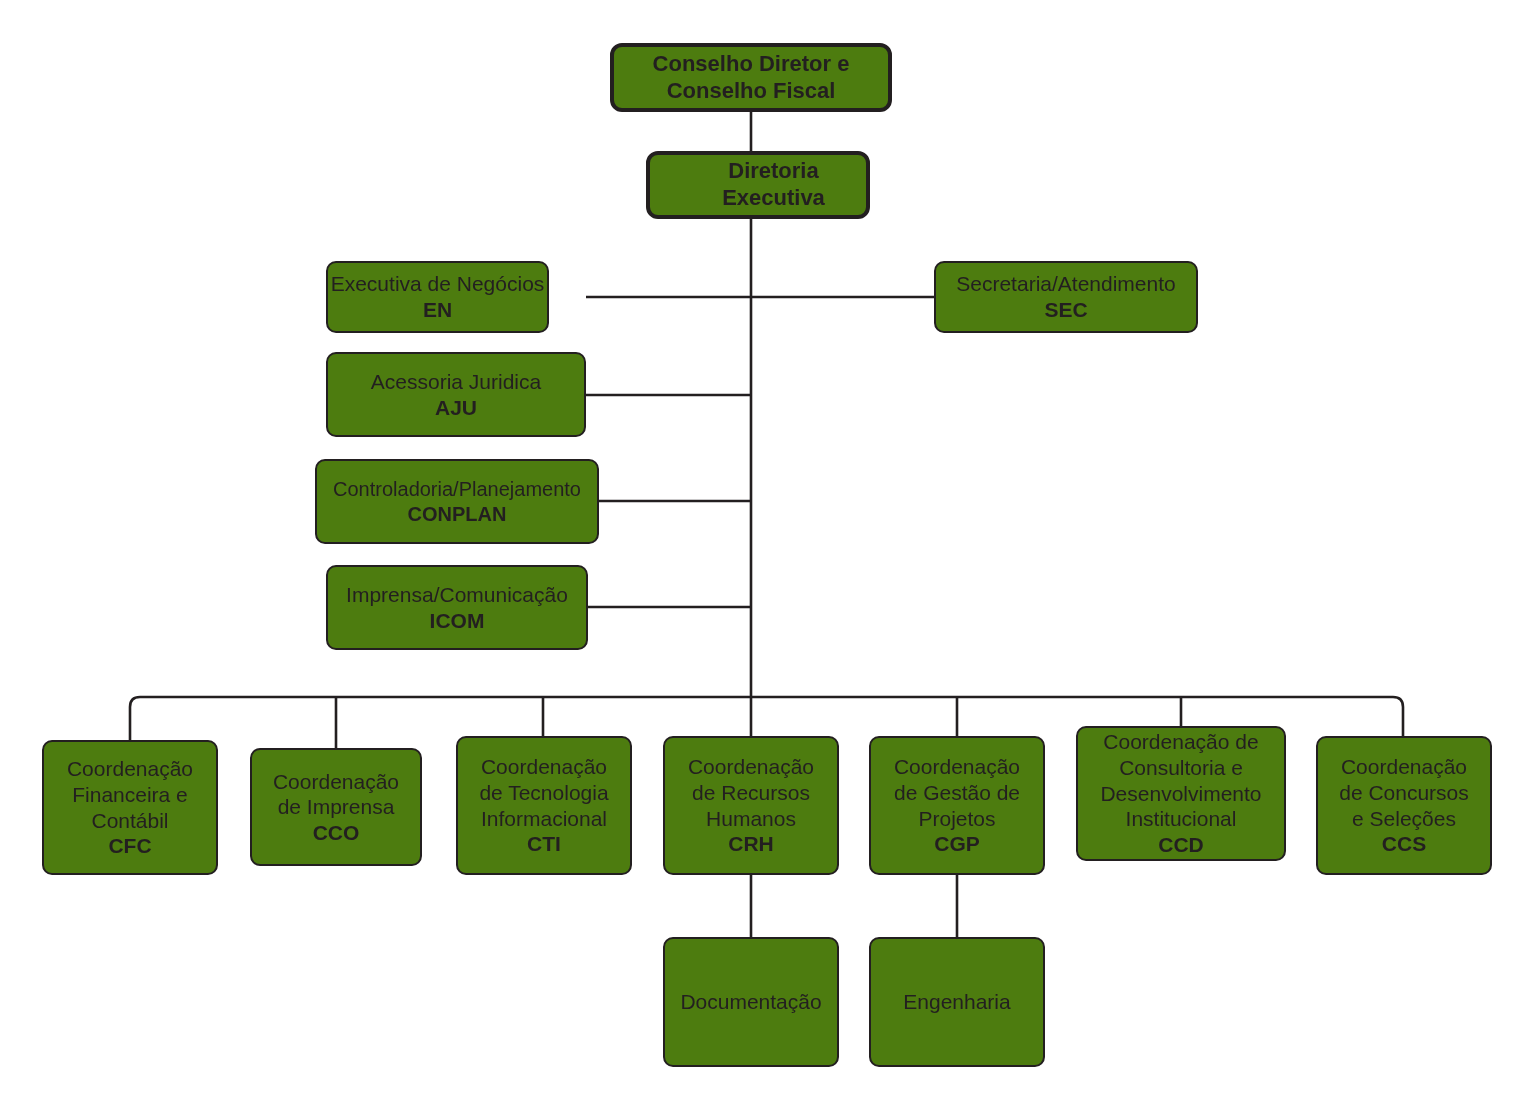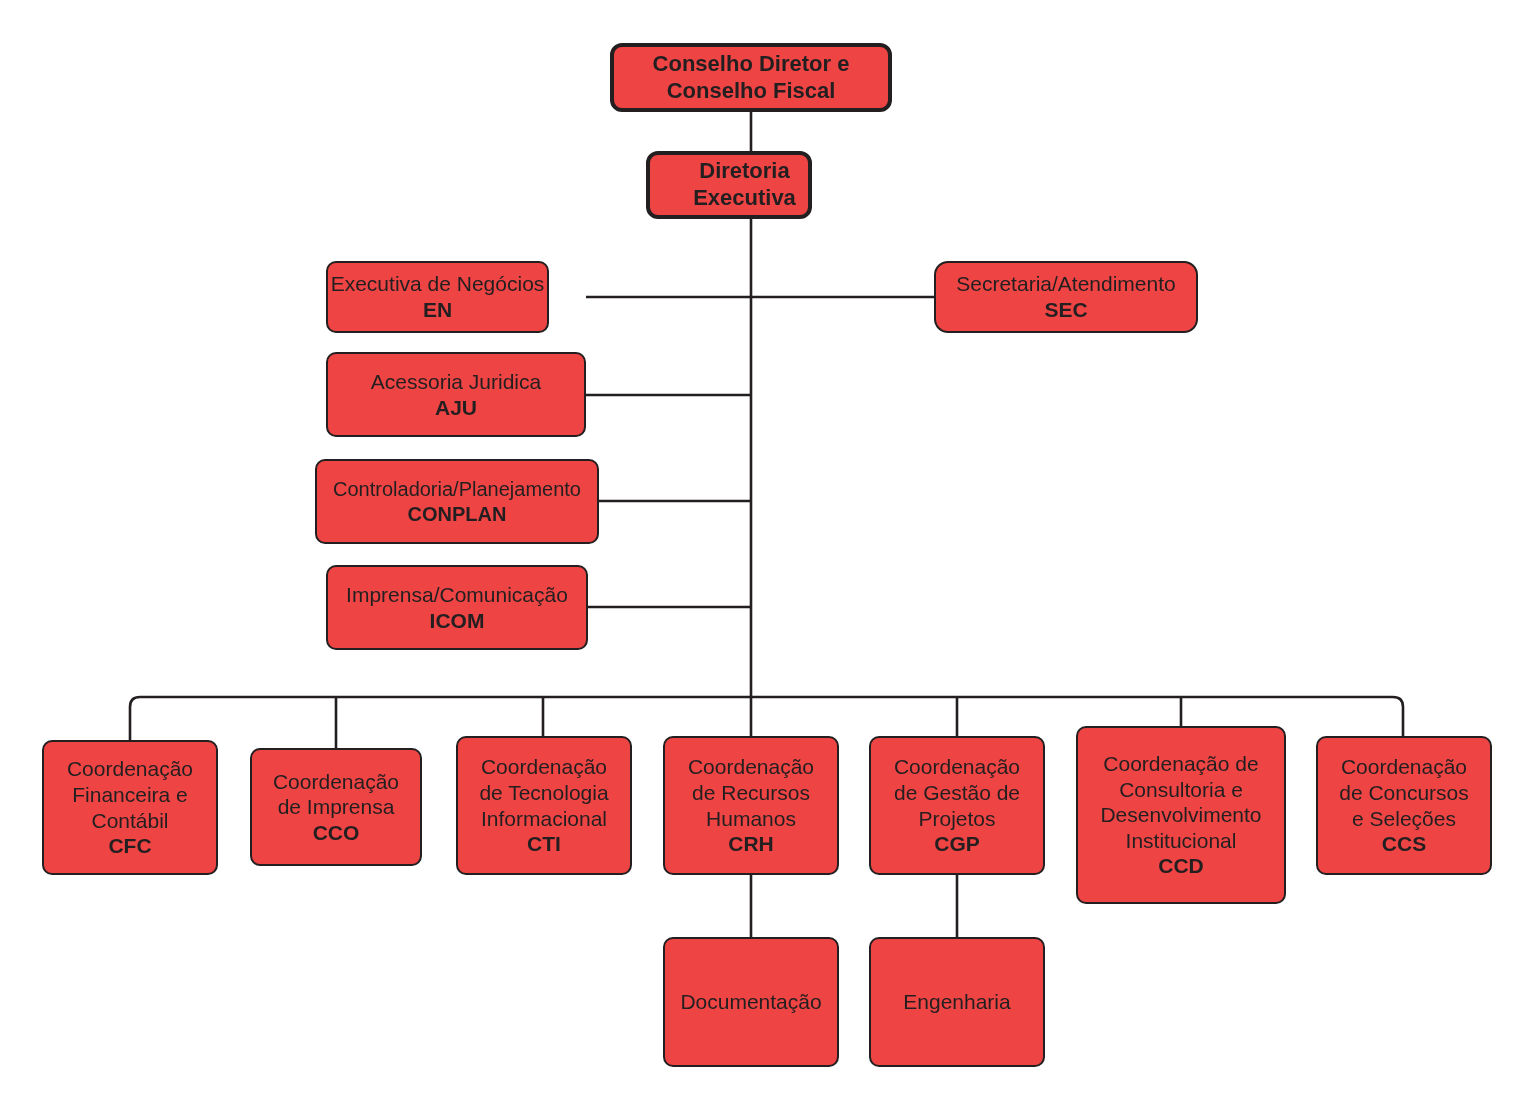--- a/index.html
+++ b/index.html
@@ -20,21 +20,21 @@
   #wires {
     position: absolute;
     left: 0; top: 0;
     width: 1536px;
     height: 1110px;
   }
   
   .node {
     position: absolute;
     box-sizing: border-box;
-    background: #ef4444;
+    background: #4d7c0f;
     border: 2px solid #231f20;
     border-radius: 10px;
     display: flex;
     flex-direction: column;
     align-items: center;
     justify-content: center;
     text-align: center;
     line-height: 1.22;
     font-size: 21px;
     z-index: 2;
@@ -77,31 +77,31 @@
       <path d="M751,874 L751,937"></path>
       <path d="M957,874 L957,937"></path>
     </g>
   </svg>
 
   <div class="node thick" style="left:610px; top:43px; width:282px; height:69px;">
     <span class="ln">Conselho Diretor e</span>
     <span class="ln">Conselho Fiscal</span>
   </div>
 
-  <div class="node thick" style="left:646px; top:151px; width:166px; height:68px;padding-left:31px;">
+  <div class="node thick" style="left:646px; top:151px; width:224px; height:68px;padding-left:31px;">
     <span class="ln">Diretoria</span>
     <span class="ln">Executiva</span>
   </div>
 
   <div class="node" style="left:326px; top:261px; width:223px; height:72px;">
     <span class="ln">Executiva de Negócios</span>
     <span class="acr">EN</span>
   </div>
 
-  <div class="node" style="left:934px; top:261px; width:264px; height:72px;border-radius:14px;">
+  <div class="node" style="left:934px; top:261px; width:264px; height:72px;">
     <span class="ln">Secretaria/Atendimento</span>
     <span class="acr">SEC</span>
   </div>
 
   <div class="node" style="left:326px; top:352px; width:260px; height:85px;">
     <span class="ln">Acessoria Juridica</span>
     <span class="acr">AJU</span>
   </div>
 
   <div class="node" style="left:315px; top:459px; width:284px; height:85px; font-size:20px;">
@@ -141,21 +141,21 @@
     <span class="acr">CRH</span>
   </div>
 
   <div class="node" style="left:869px; top:736px; width:176px; height:139px;">
     <span class="ln">Coordenação</span>
     <span class="ln">de Gestão de</span>
     <span class="ln">Projetos</span>
     <span class="acr">CGP</span>
   </div>
 
-  <div class="node" style="left:1076px; top:726px; width:210px; height:178px;">
+  <div class="node" style="left:1076px; top:726px; width:210px; height:135px;">
     <span class="ln">Coordenação de</span>
     <span class="ln">Consultoria e</span>
     <span class="ln">Desenvolvimento</span>
     <span class="ln">Institucional</span>
     <span class="acr">CCD</span>
   </div>
 
   <div class="node" style="left:1316px; top:736px; width:176px; height:139px;">
     <span class="ln">Coordenação</span>
     <span class="ln">de Concursos</span>

